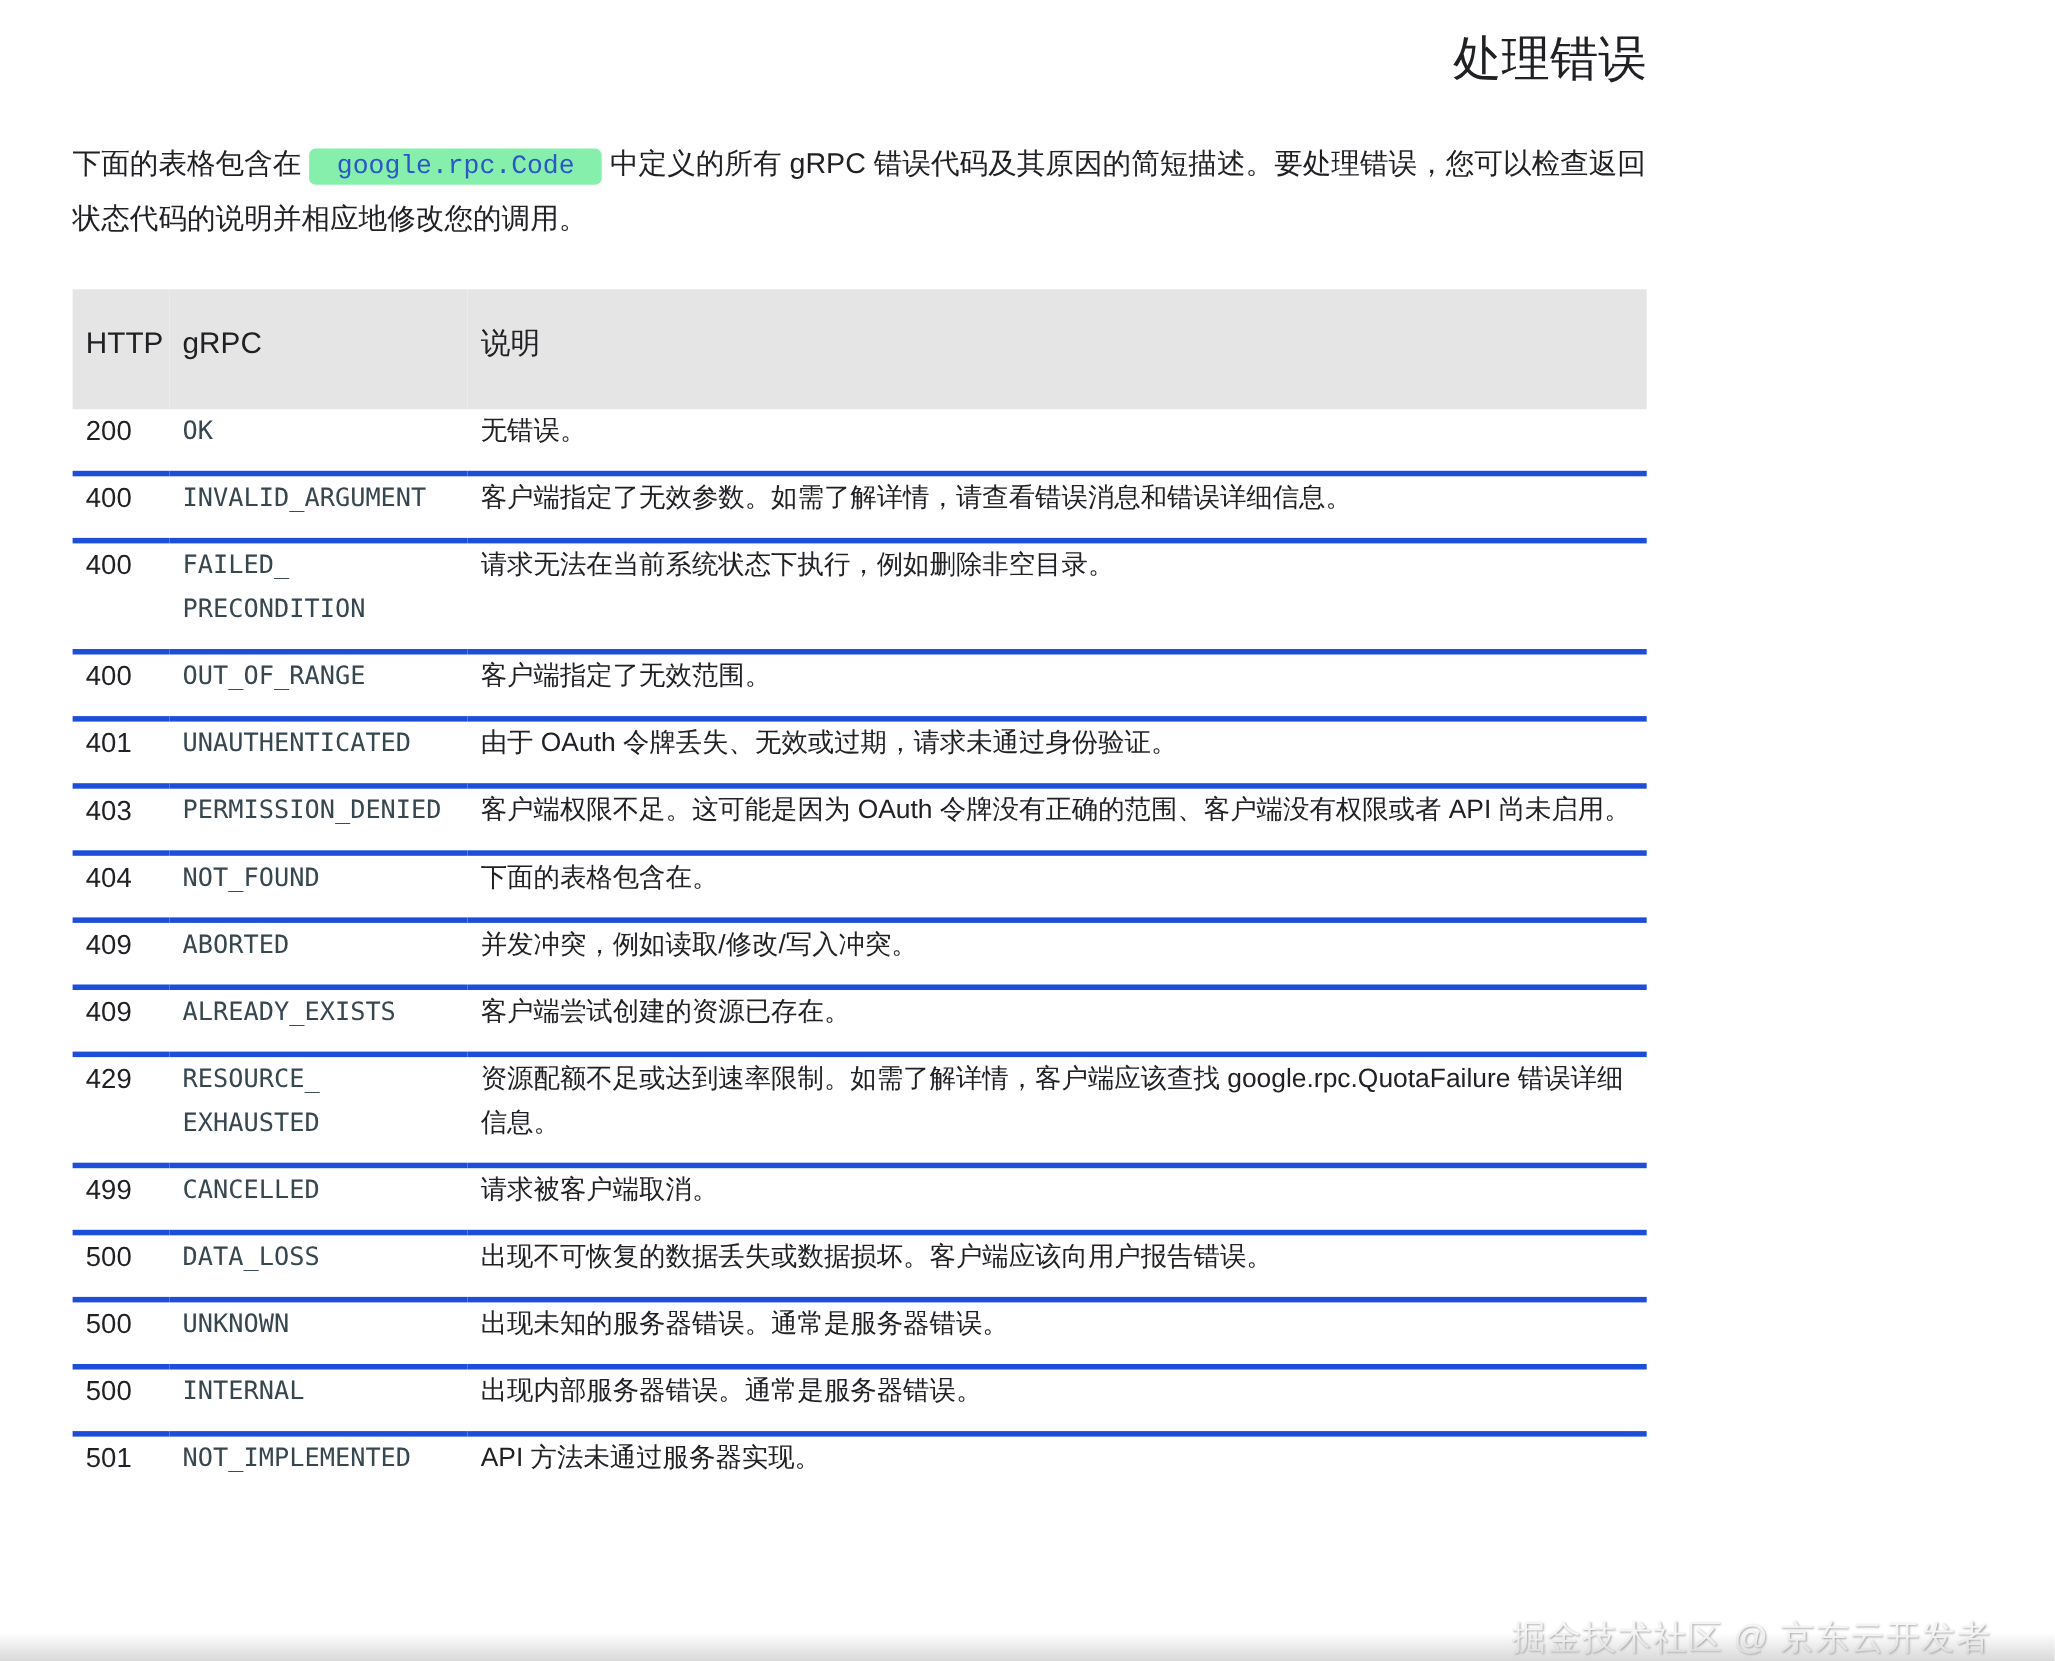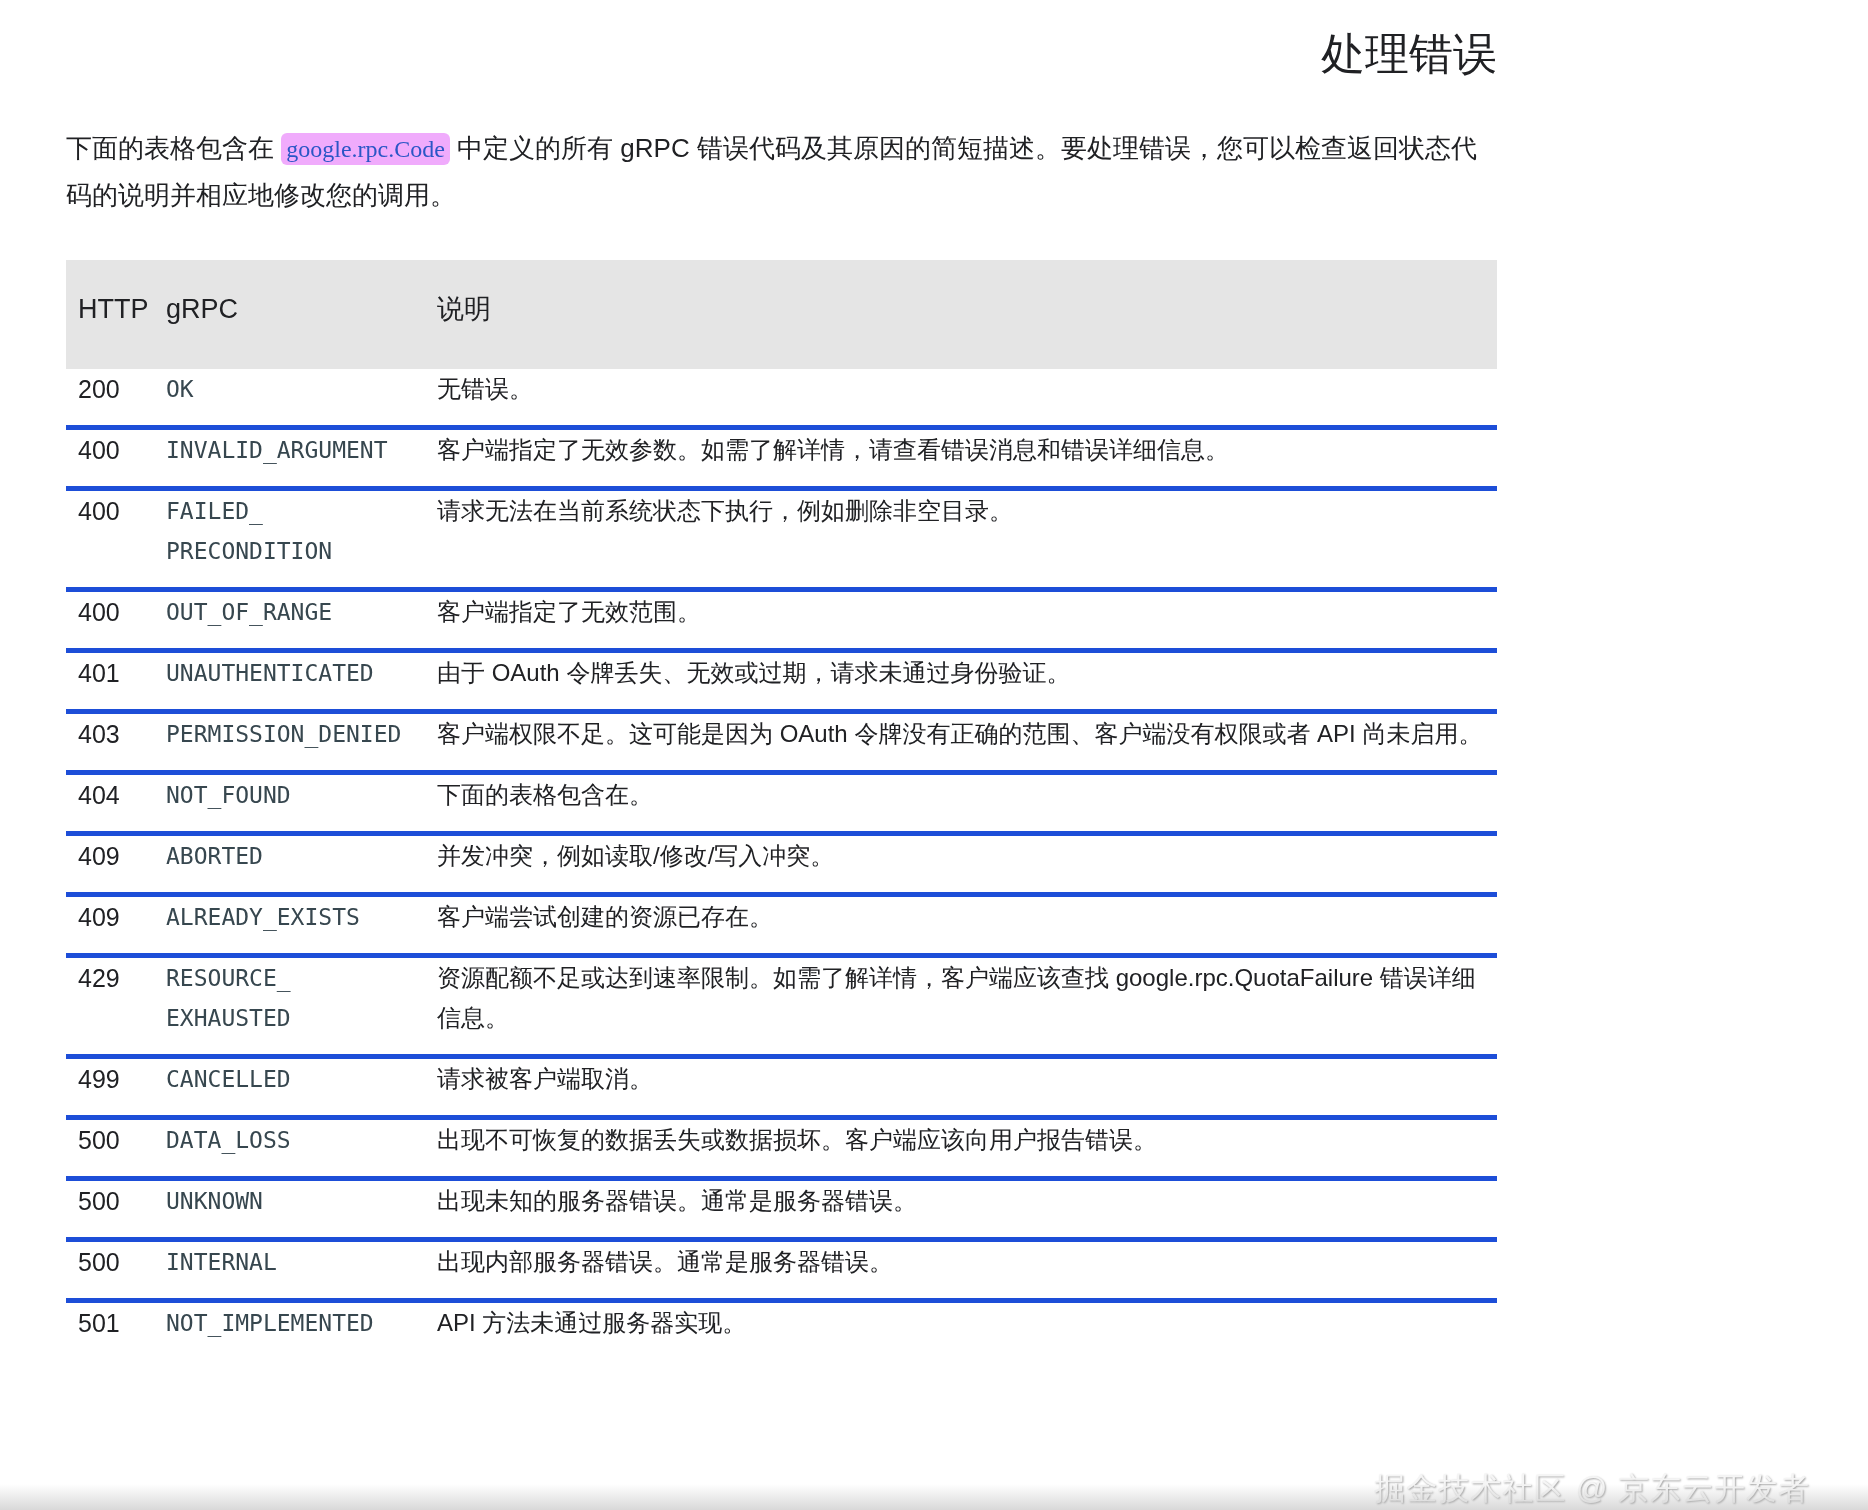--- a/index.html
+++ b/index.html
@@ -26,26 +26,26 @@
     color: #202124;
     text-align: right;
   }
   .intro {
     margin: 44px 0 0 0;
     font-size: 26px;
     line-height: 46px;
     color: #202124;
   }
   .inline-code {
-    font-family: Liberation Serif, serif;
+    font-family: Liberation Mono, monospace;
     font-size: 24px;
     color: #2a56c6;
-    background: #f0abfc;
+    background: #86efac;
     border-radius: 6px;
-    padding: 3px 5px;
+    padding: 3px 25px;
     text-decoration: none;
   }
   table.errors {
     margin-top: 42px;
     width: 100%;
     border-collapse: collapse;
     table-layout: fixed;
   }
   col.c-http { width: 88px; }
   col.c-grpc { width: 271px; }

